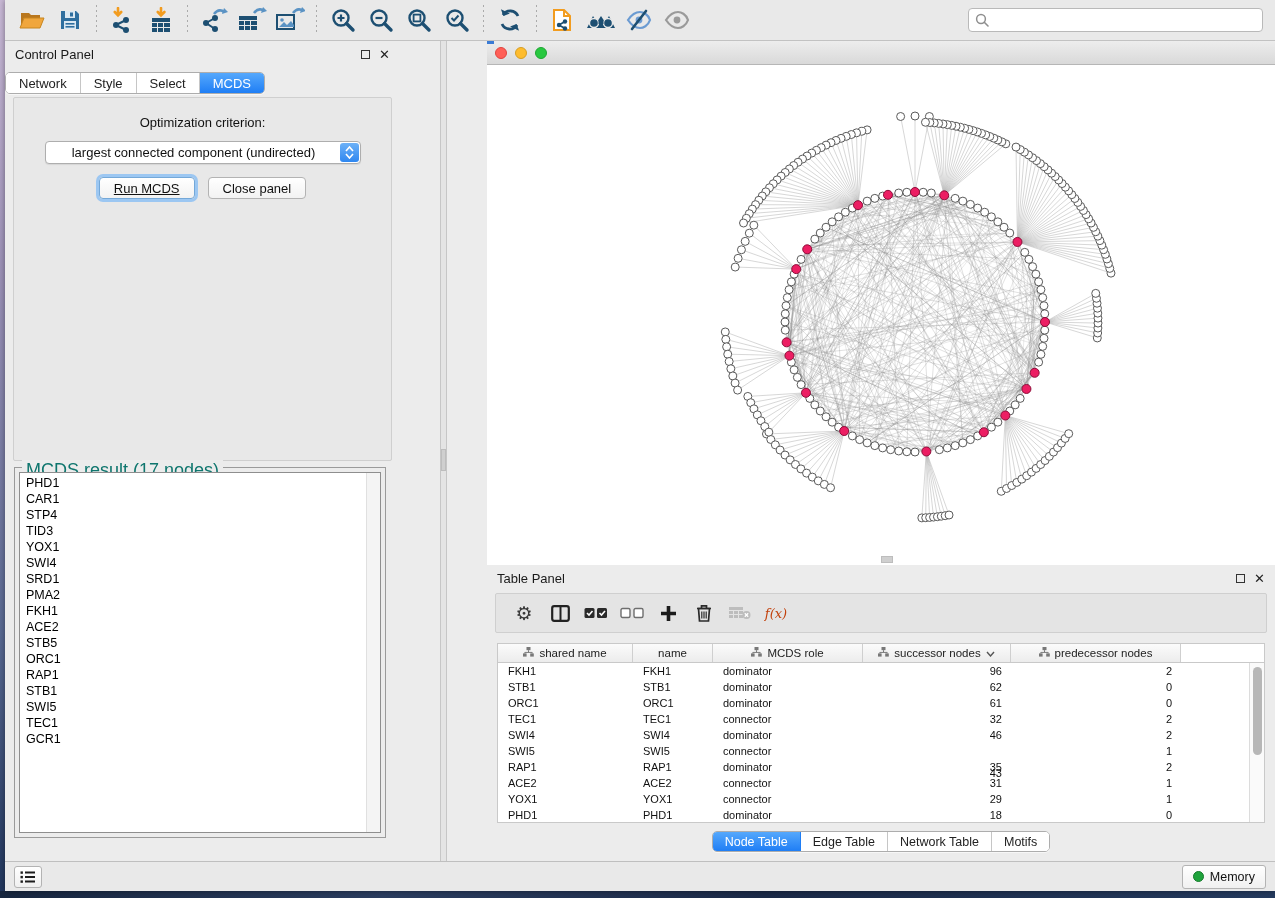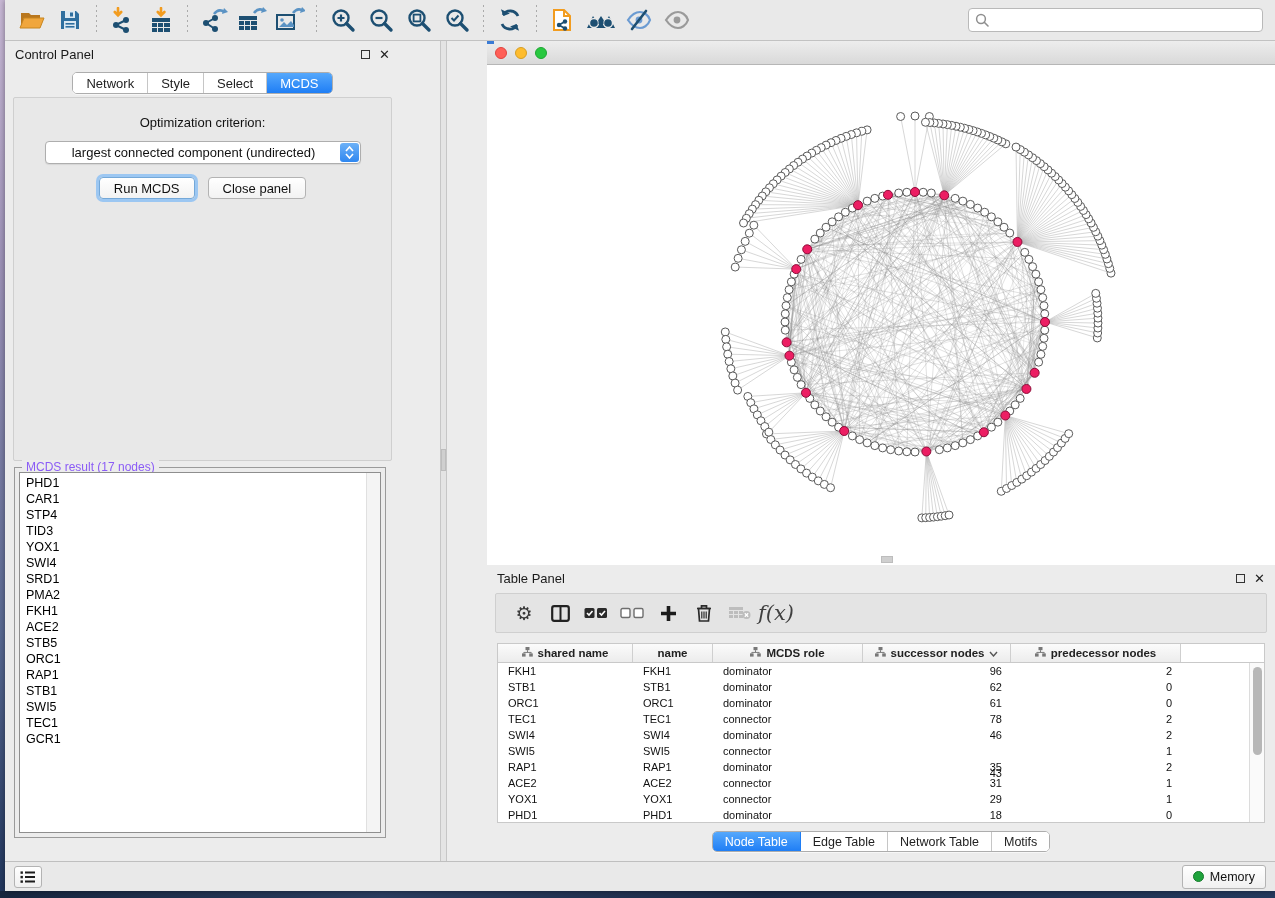--- a/index.html
+++ b/index.html
@@ -32,36 +32,36 @@
   .cpanel { width:395px; flex:none; background:#ececec; position:relative; }
   .panel-titlerow { height:26px; display:flex; align-items:center; padding:0 10px; }
   .panel-title { font-size:13px; color:#1a1a1a; }
   .panel-wbtns { margin-left:auto; display:flex; align-items:center; gap:9px; }
   .float-box { width:9px; height:9px; border:1.5px solid #333; display:inline-block; }
   .close-x { font-size:13px; font-weight:bold; color:#222; line-height:1; }
   .seg { display:inline-flex; border:1px solid #adadad; border-radius:5px; background:#fff; overflow:hidden; box-shadow:0 1px 0 rgba(255,255,255,.6); }
   .seg .s { padding:2.5px 13px; font-size:13px; color:#222; border-right:1px solid #c6c6c6; background:#fff; cursor:default; white-space:nowrap; }
   .seg .s:last-child { border-right:none; }
   .seg .s.active { background:linear-gradient(#55a8fc,#1f7ef5); color:#fff; border-right-color:#1f7ef5; }
-  .cp-tabs { position:absolute; top:31px; left:0; right:0; text-align:center;text-decoration:underline; }
+  .cp-tabs { position:absolute; top:31px; left:0; right:0; text-align:left;text-decoration:underline; }
   .cp-content { position:absolute; top:56px; left:8px; right:8px; height:364px;
     background:#e8e8e8; border:1px solid #cfcfcf; border-radius:2px; text-align:center; }
   .opt-label { margin-top:17px; font-size:13px; color:#111; }
   .combo { margin:11px auto 0; width:316px; height:23px; background:#fff; border:1px solid #aeaeae;
     border-radius:4px; display:flex; align-items:center; position:relative; box-shadow:0 1px 1px rgba(0,0,0,.08);}
   .combo-text { flex:1; font-size:13px; color:#111; text-align:center; padding-right:18px; white-space:nowrap; }
   .combo-btn { position:absolute; right:1px; top:1px; bottom:1px; width:19px; border-radius:3px;
     background:linear-gradient(#6cb1f7,#2f87f0); display:flex; flex-direction:column; align-items:center; justify-content:center; gap:1px; }
   .combo-btn svg { display:block; }
   .btn-row { margin-top:13px; display:flex; justify-content:center; gap:13px; }
   .pbtn { height:22px; padding:0 14px; background:linear-gradient(#ffffff,#f2f2f2); border:1px solid #b3b3b3;
     border-radius:4px; font-size:13px; color:#111; display:flex; align-items:center; }
-  .pbtn.focus { box-shadow:0 0 0 3px #9cc7f2; border-color:#74a8d8; }
+  .pbtn.focus { box-shadow:0 0 0 3px #9cc7f2; border-color:#74a8d8;text-decoration:underline; }
   .fieldset { position:absolute; top:426px; left:9px; right:14px; bottom:23px; border:1px solid #9a9a9a; }
-  .legend { position:absolute; top:-8px; left:7px; background:#ececec; padding:0 4px; font-size:12px; color:#8b5cf6; }
+  .legend { position:absolute; top:-8px; left:7px; background:#ececec; padding:0 4px; font-size:18px; color:#0f766e; }
   .listbox { position:absolute; top:4px; left:4px; right:4px; bottom:4px; background:#fff;
     border:1px solid #8e8e8e; overflow:hidden; }
   .listbox .items { position:absolute; top:2px; left:6px; right:20px; bottom:0; font-size:12.5px; line-height:16px; color:#000; }
   .list-scroll { position:absolute; top:0; bottom:0; right:0; width:14px; background:#f4f4f4; border-left:1px solid #e0e0e0; }
 
   
   .rightcol { flex:1; display:flex; flex-direction:column; min-width:0; }
   .netwin { height:524px; flex:none; display:flex; flex-direction:column; position:relative; }
   .net-titlebar { height:24px; background:linear-gradient(#ededed,#d9d9d9); border-bottom:1px solid #b6b6b6;
     display:flex; align-items:center; position:relative; }
@@ -75,24 +75,24 @@
   .net-canvas { flex:1; background:#fff; position:relative; }
   .net-canvas svg { display:block; }
   .hgrip { position:absolute; left:50%; bottom:2px; width:12px; height:7px; background:#cfcfcf; border:1px solid #bdbdbd; }
 
   
   .tpanel { flex:1; background:#ececec; position:relative; min-height:0; }
   .tp-toolbar { position:absolute; top:28px; left:8px; right:8px; height:40px; background:#e4e4e4;
     border:1px solid #cfcfcf; border-radius:2px; display:flex; align-items:center; padding:0 10px; gap:0; }
   .tp-ic { width:36px; height:32px; display:flex; align-items:center; justify-content:center; }
   .gear-glyph { font-size:19px; color:#3a3a3a; font-family:"DejaVu Sans",sans-serif; }
-  .fx { font-family:"DejaVu Serif",serif; font-style:italic; font-size:21px; color:#404040; }
+  .fx { font-family:"DejaVu Serif",serif; font-style:italic; font-size:13px; color:#c2410c; }
   .tablebox { position:absolute; left:10px; right:10px; top:78px; height:180px; background:#fff;
     border:1px solid #c9c9c9; display:flex; flex-direction:column; }
-  .thead { height:19px; display:flex; background:linear-gradient(#fbfbfb,#ececec); border-bottom:1px solid #c9c9c9; flex:none;font-weight:bold; }
+  .thead { height:19px; display:flex; background:linear-gradient(#fbfbfb,#ececec); border-bottom:1px solid #c9c9c9; flex:none; }
   .th { display:flex; align-items:center; justify-content:center; gap:5px; font-size:11.5px; color:#222;
     border-right:1px solid #cfcfcf; position:relative; }
   .th.filler { border-right:none; flex:1; background:#fff; }
   .tbody { flex:1; position:relative; overflow:hidden; }
   .trow { height:16px; display:flex; font-size:11px; color:#111; align-items:center; }
   .td { padding:0 10px; white-space:nowrap; overflow:hidden; }
   .td.num { text-align:right; padding-right:9px; }
   .tscroll { position:absolute; right:0; top:0; bottom:0; width:15px; background:#fafafa; border-left:1px solid #dcdcdc; }
   .tthumb { position:absolute; left:3px; top:4px; width:9px; height:88px; background:#b7b7b7; border-radius:5px; }
   .tp-tabs { position:absolute; left:0; right:0; top:266px; text-align:center; }
@@ -1295,21 +1295,21 @@
                     <span class="td" style="width: 135px;">ORC1</span>
                     <span class="td" style="width: 80px;">ORC1</span>
                     <span class="td" style="width: 150px;">dominator</span>
                     <span class="td num" style="width: 148px;">61</span>
                     <span class="td num" style="width: 170px;">0</span>
                   </div>
                   <div class="trow">
                     <span class="td" style="width: 135px;">TEC1</span>
                     <span class="td" style="width: 80px;">TEC1</span>
                     <span class="td" style="width: 150px;">connector</span>
-                    <span class="td num" style="width: 148px;">78</span>
+                    <span class="td num" style="width: 148px;">32</span>
                     <span class="td num" style="width: 170px;">2</span>
                   </div>
                   <div class="trow">
                     <span class="td" style="width: 135px;">SWI4</span>
                     <span class="td" style="width: 80px;">SWI4</span>
                     <span class="td" style="width: 150px;">dominator</span>
                     <span class="td num" style="width: 148px;">46</span>
                     <span class="td num" style="width: 170px;">2</span>
                   </div>
                   <div class="trow">

